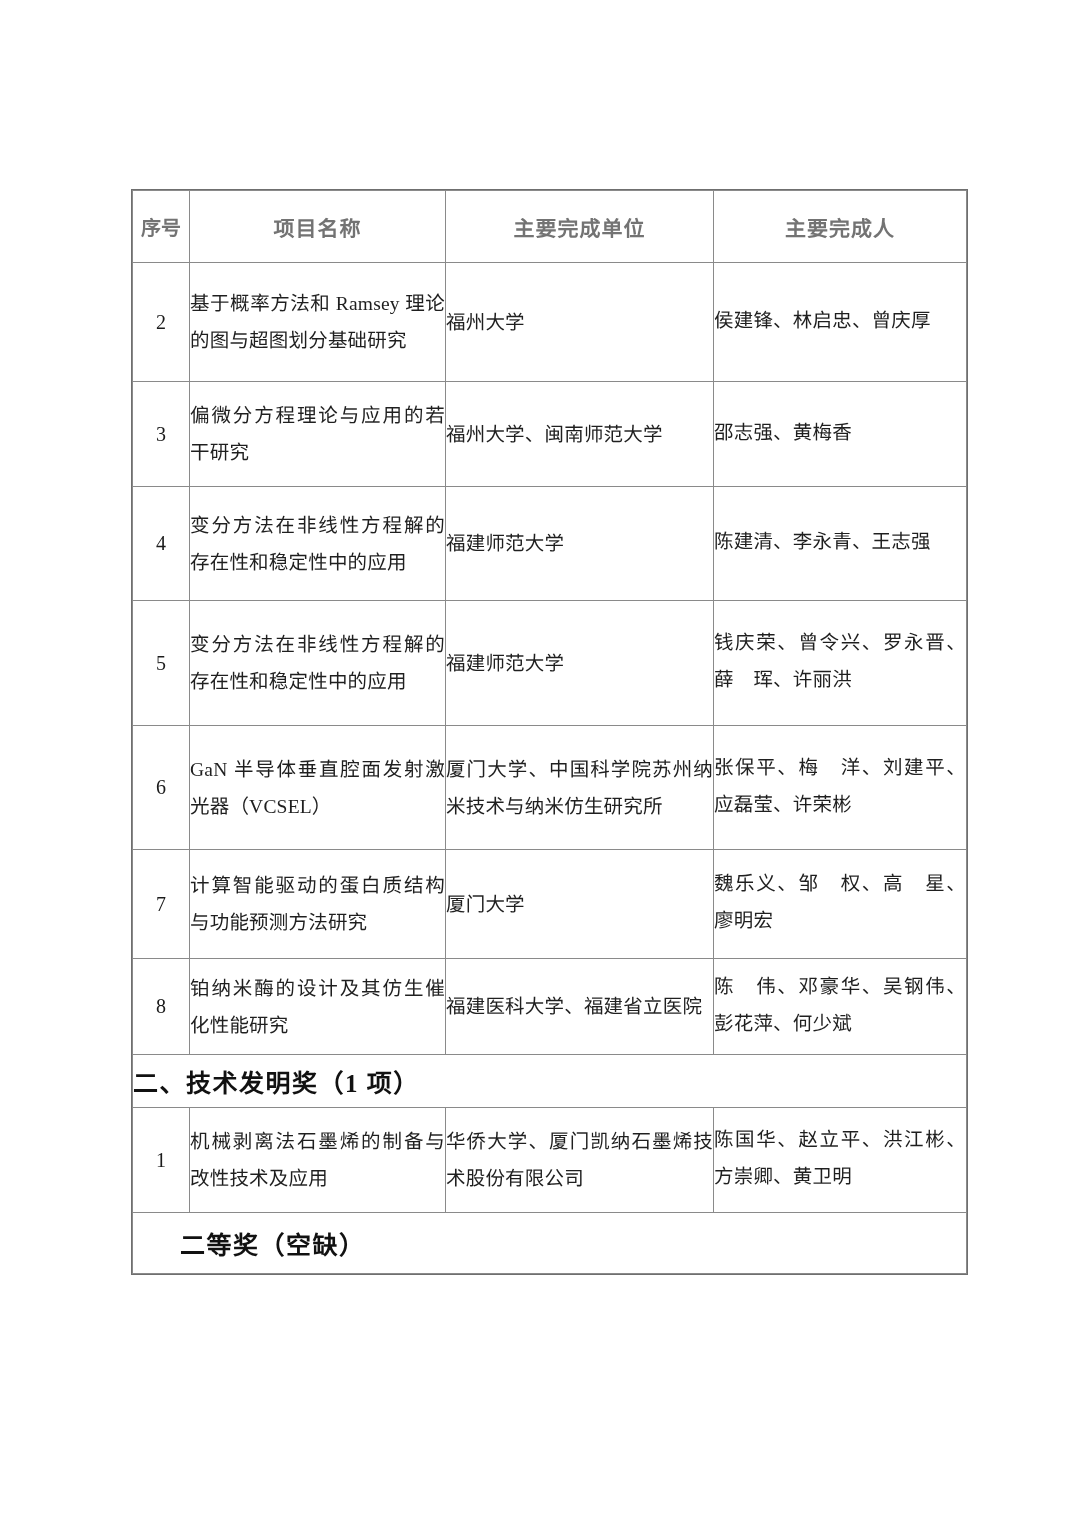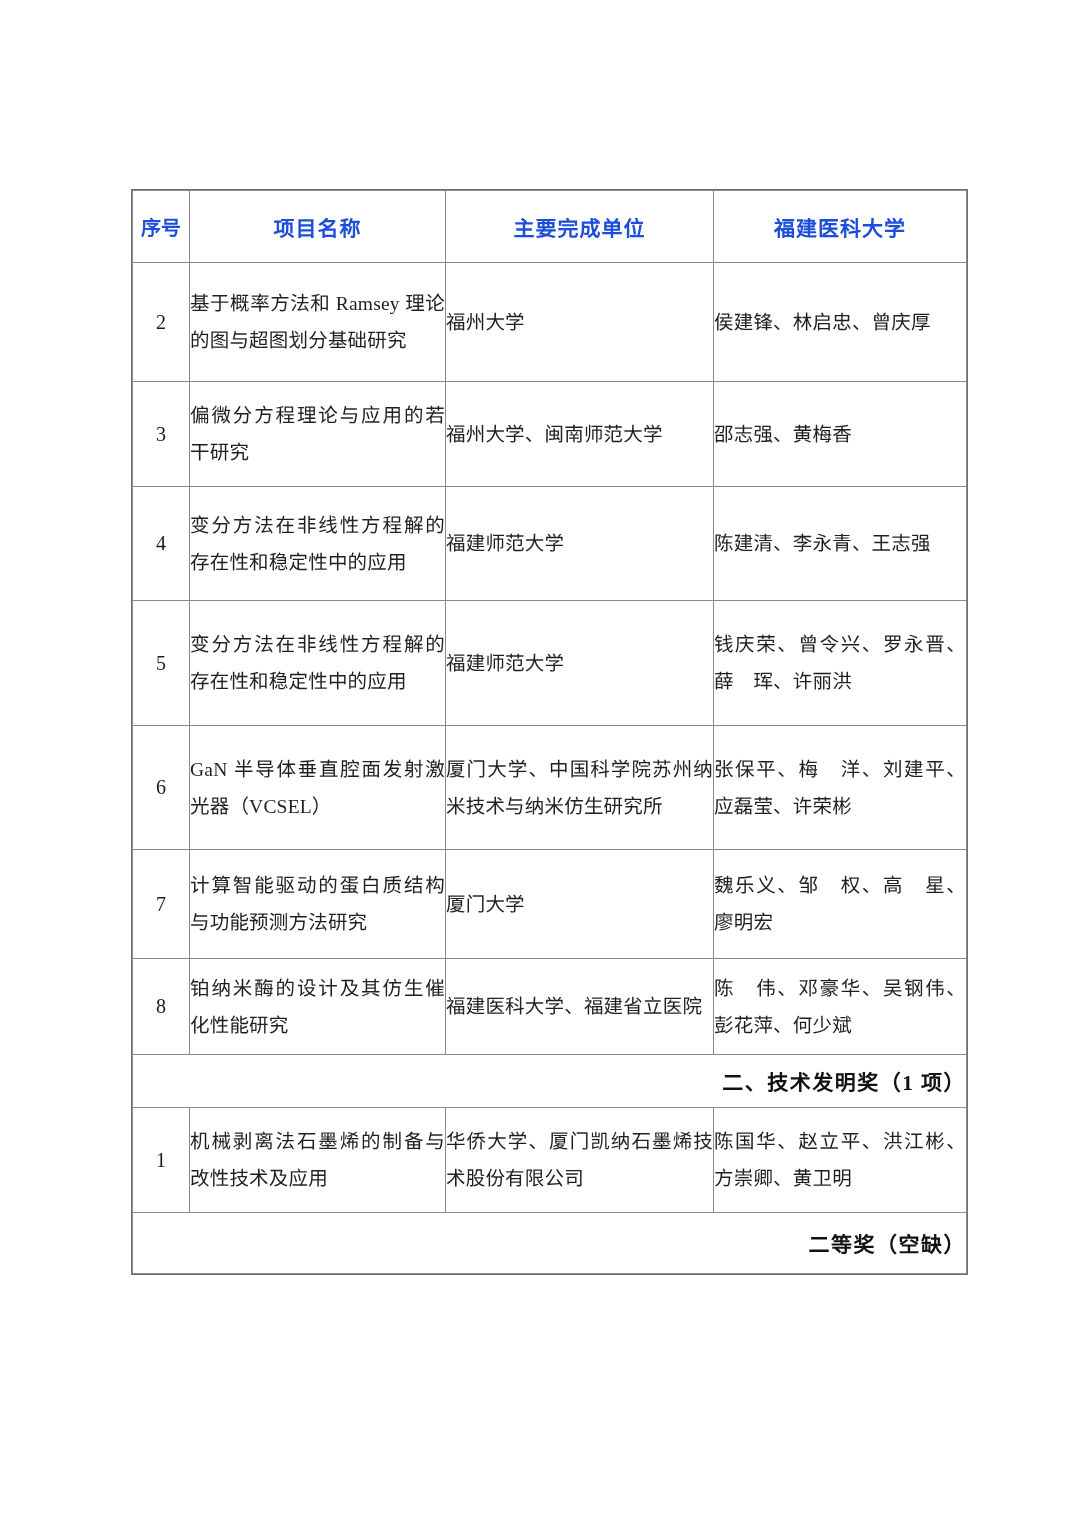--- a/index.html
+++ b/index.html
@@ -52,21 +52,21 @@
   col.c-unit  { width: 268px; }
   col.c-people{ width: 253px; }
 
   .hdr-row th {
     height: 71px;
     text-align: center;
     font-weight: bold;
     font-size: 21px;
     letter-spacing: 1px;
     font-family: "Liberation Sans", "DejaVu Sans", sans-serif;
-    color: #1d4ed8;
+    color: #737373;
   }
   .hdr-row th.no-col {
     font-size: 20px;
     letter-spacing: 0px;
   }
 
   .cell-no {
     text-align: center;
     font-size: 20px;
     font-family: "Liberation Serif", "DejaVu Serif", serif;
@@ -79,41 +79,42 @@
     padding: 9px 7px 9px 9px;
     color: #1f1f1f;
     text-align: justify;
     text-align-last: left;
     letter-spacing: 0.2px;
     word-break: break-all;
   }
 
   .cell-text.people {
     text-align-last: left;
+    font-family: Liberation Mono, monospace;
   }
 
   
   tr.r2 td { height: 118px; }
   tr.r3 td { height: 104px; }
   tr.r4 td { height: 113px; }
   tr.r5 td { height: 124px; }
   tr.r6 td { height: 123px; }
   tr.r7 td { height: 108px; }
   tr.r8 td { height: 95px; }
   tr.section td { height: 52px; }
   tr.subsection td { height: 52px; }
   tr.inv1 td { height: 104px; }
   tr.vacant td { height: 60px; padding-left: 47px; }
 
   .section-cell,
   .subsection-cell,
   .vacant-cell {
-    text-align: right;
+    text-align: left;
     font-weight: bold;
-    font-size: 21px;
+    font-size: 25px;
     letter-spacing: 1.5px;
     font-family: "Liberation Serif", "DejaVu Serif", serif;
     color: #111111;
     border-radius: 17px;
   }
 
   .subsection-cell {
     letter-spacing: 2px;
   }
 </style>
@@ -127,21 +128,21 @@
       <col class="c-no">
       <col class="c-name">
       <col class="c-unit">
       <col class="c-people">
     </colgroup>
     <thead>
       <tr class="hdr-row">
         <th class="no-col">序号</th>
         <th>项目名称</th>
         <th>主要完成单位</th>
-        <th>福建医科大学</th>
+        <th>主要完成人</th>
       </tr>
     </thead>
     <tbody>
 
       <tr class="r2">
         <td class="cell-no">2</td>
         <td class="cell-text">基于概率方法和 Ramsey 理论的图与超图划分基础研究</td>
         <td class="cell-text">福州大学</td>
         <td class="cell-text people">侯建锋、林启忠、曾庆厚</td>
       </tr>

